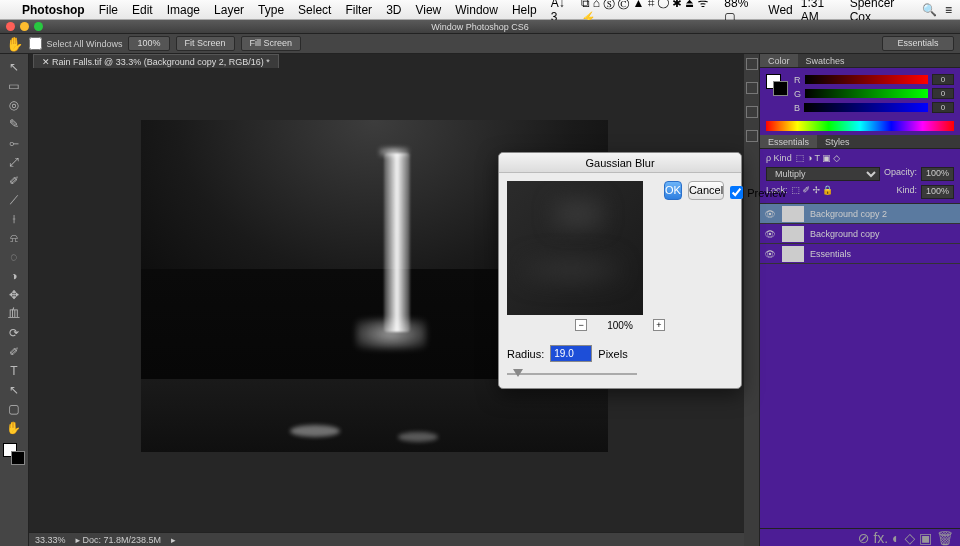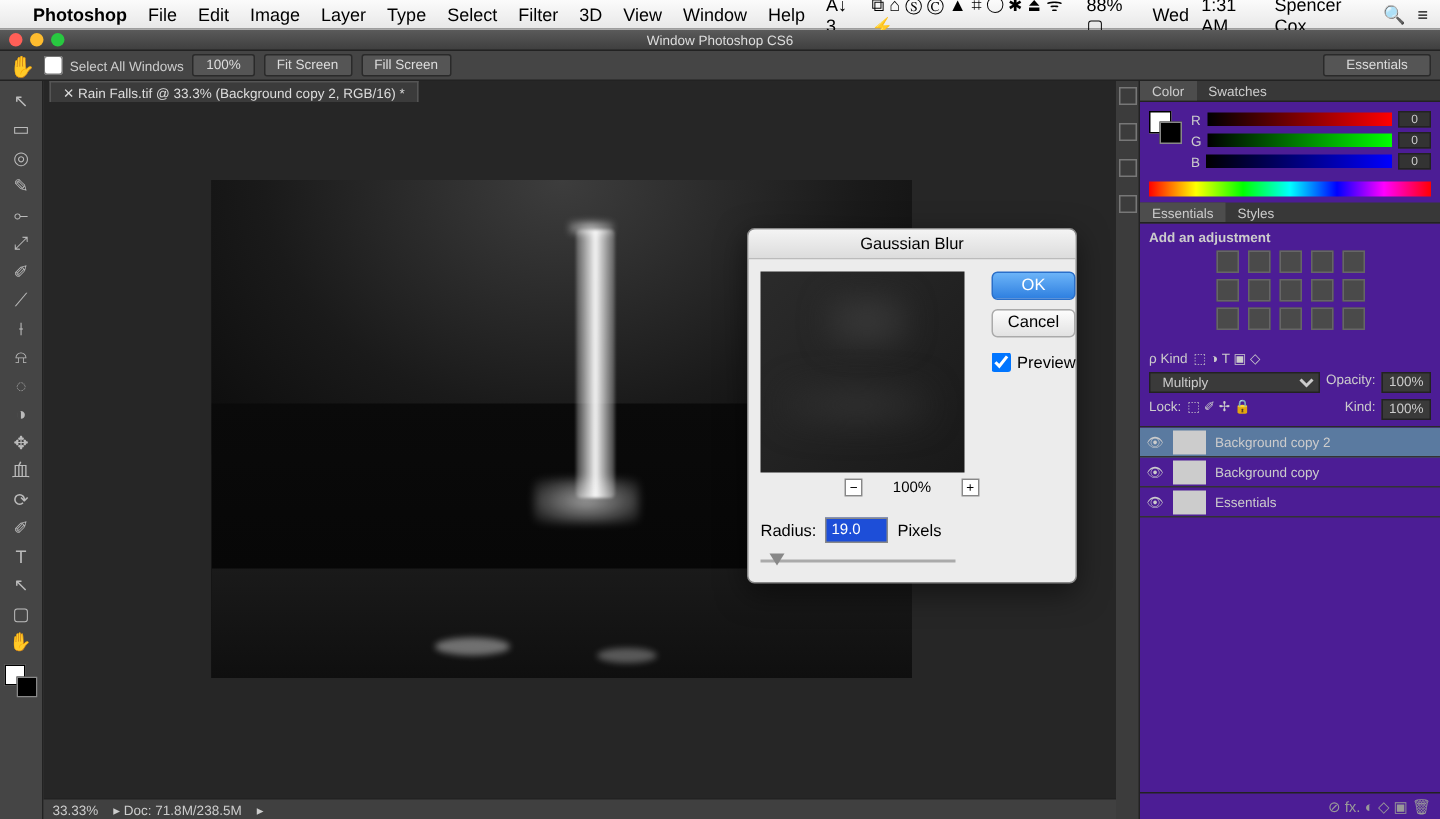--- a/index.html
+++ b/index.html
@@ -28,29 +28,29 @@
 .sky{position:absolute;left:0;right:0;top:0;height:55%;background:radial-gradient(ellipse at 50% 0%,#3d3d3d,#1a1a1a 60%,#0b0b0b)}
 .rock{position:absolute;left:0;right:0;bottom:0;height:55%;background:linear-gradient(#0a0a0a,#050505)}
 .fall-main{position:absolute;left:52%;top:10%;width:26px;height:54%;background:linear-gradient(90deg,rgba(255,255,255,.2),rgba(255,255,255,.95),rgba(255,255,255,.2));border-radius:3px;filter:blur(1px)}
 .fall-top{position:absolute;left:51%;top:8%;width:30px;height:10px;background:radial-gradient(rgba(255,255,255,.7),transparent);filter:blur(2px)}
 .splash{position:absolute;left:46%;top:60%;width:70px;height:30px;background:radial-gradient(rgba(255,255,255,.6),transparent);filter:blur(3px)}
 .water{position:absolute;left:0;right:0;bottom:0;height:22%;background:linear-gradient(#1a1a1a,#0f0f0f)}
 .water::before,.water::after{content:"";position:absolute;border-radius:50%;filter:blur(2px)}
 .water::before{left:32%;bottom:15px;width:50px;height:12px;background:rgba(255,255,255,.4)}
 .water::after{left:55%;bottom:10px;width:40px;height:10px;background:rgba(255,255,255,.3)}
 .status{position:absolute;bottom:0;left:0;right:0;height:14px;background:#404040;display:flex;align-items:center;font-size:9px;color:#ccc;padding:0 6px;gap:10px;border-top:1px solid #222}
-.dlg{position:absolute;left:498px;top:152px;width:220px;background:#ececec;border:1px solid #888;border-radius:5px;box-shadow:0 6px 20px rgba(0,0,0,.5);font-size:11px;color:#000}
+.dlg{position:absolute;left:498px;top:152px;width:244px;background:#ececec;border:1px solid #888;border-radius:5px;box-shadow:0 6px 20px rgba(0,0,0,.5);font-size:11px;color:#000}
 .dlg-t{height:20px;text-align:center;line-height:20px;background:linear-gradient(#f4f4f4,#dcdcdc);border-radius:5px 5px 0 0;border-bottom:1px solid #bbb;font-size:11px}
 .dlg-b{padding:8px;position:relative;min-height:200px}
 .prev{width:136px;height:134px;background:linear-gradient(135deg,#2b2b2b,#191919);position:relative;overflow:hidden}
 .prev .blur1{position:absolute;left:30%;top:10%;width:60px;height:40px;background:radial-gradient(#3a3a3a,transparent);filter:blur(8px)}
 .prev .blur2{position:absolute;left:10%;top:55%;width:100px;height:30px;background:radial-gradient(#333,transparent);filter:blur(10px)}
 .zoom{display:flex;align-items:center;justify-content:center;gap:20px;margin-top:4px;font-size:10px}
 .zoom .zb{width:12px;height:12px;border:1px solid #888;display:flex;align-items:center;justify-content:center;font-size:9px;background:#fff}
-.side{position:absolute;right:0;top:8px;width:56px;display:flex;flex-direction:column;gap:6px}
+.side{position:absolute;right:21px;top:8px;width:56px;display:flex;flex-direction:row;gap:6px}
 .mac-btn{height:19px;border:1px solid #aaa;border-radius:4px;background:linear-gradient(#fdfdfd,#e2e2e2);font-size:11px;text-align:center;line-height:17px;cursor:pointer}
 .mac-btn.pri{background:linear-gradient(#6cb4f8,#2e7fe0);color:#fff;border-color:#2a6fc9}
 .side label{display:flex;align-items:center;gap:4px;margin-top:4px}
 .radius{margin-top:14px;display:flex;align-items:center;gap:6px}
 .radius input{width:42px;height:17px;border:1px solid #888;background:#fff;color:#000;font-size:10px;padding:0 3px}
 .radius input.sel{background:#1d4ed8;color:#fff}
 .slider{margin-top:6px;height:12px;position:relative;width:130px}
 .slider .track{position:absolute;left:0;right:0;top:5px;height:2px;background:#aaa}
 .slider .thumb{position:absolute;top:1px;left:6px;width:0;height:0;border-left:5px solid transparent;border-right:5px solid transparent;border-top:8px solid #888}
 .panels{width:200px;background:#4c1d95;display:flex;flex-direction:column}
@@ -78,21 +78,21 @@
 .layers{flex:1;display:flex;flex-direction:column}
 .lay-opt{padding:4px 6px;display:flex;flex-direction:column;gap:4px;font-size:9px;border-bottom:1px solid #2a2a2a}
 .lay-opt .row{display:flex;gap:4px}
 .lay-opt select,.lay-opt .inp{background:#3a3a3a;border:1px solid #222;color:#ccc;height:14px;font-size:9px;padding:0 4px}
 .lay-list{flex:1;overflow:auto}
 .layer{display:flex;align-items:center;height:20px;border-bottom:1px solid #333;padding:0 4px;gap:6px;font-size:9px}
 .layer.sel{background:#5a7aa0}
 .layer .eye{width:12px;text-align:center}
 .layer .th{width:22px;height:16px;background:#ccc;display:inline-block}
 .right-rail{display:flex;height:100%}
-.lay-foot{height:18px;border-top:1px solid #222;display:flex;align-items:center;justify-content:flex-end;gap:8px;padding:0 6px;font-size:10px;color:#999}
+.lay-foot{height:18px;border-top:1px solid #222;display:flex;align-items:center;justify-content:flex-end;gap:8px;padding:0 6px;font-size:14px;color:#999}
 </style>
 </head>
 <body>
 
 <div class="mac-menu">
   <span class="apple"></span>
   <b>Photoshop</b>
   <span>File</span>
   <span>Edit</span>
   <span>Image</span>
@@ -218,44 +218,20 @@
               <div class="val">0</div>
             </div>
         </div>
       </div>
       <div class="spectrum"></div>
 
       <div class="p-hdr">
         <span class="act">Essentials</span>
         <span>Styles</span>
       </div>
-      <div class="adj">
-        <div class="ttl">Add an adjustment</div>
-        <div class="ico-row">
-            <i></i>
-            <i></i>
-            <i></i>
-            <i></i>
-            <i></i>
-          </div>
-        <div class="ico-row">
-            <i></i>
-            <i></i>
-            <i></i>
-            <i></i>
-            <i></i>
-          </div>
-        <div class="ico-row">
-            <i></i>
-            <i></i>
-            <i></i>
-            <i></i>
-            <i></i>
-          </div>
-      </div>
 
       <div class="layers">
         <div class="lay-opt">
           <div class="row">
             <span>ρ Kind</span>
             <span>⬚ ◑ T ▣ ◇</span>
           </div>
           <div class="row">
             <select class="inp" style="flex:1"><option>Multiply</option></select>
             <span>Opacity:</span>

